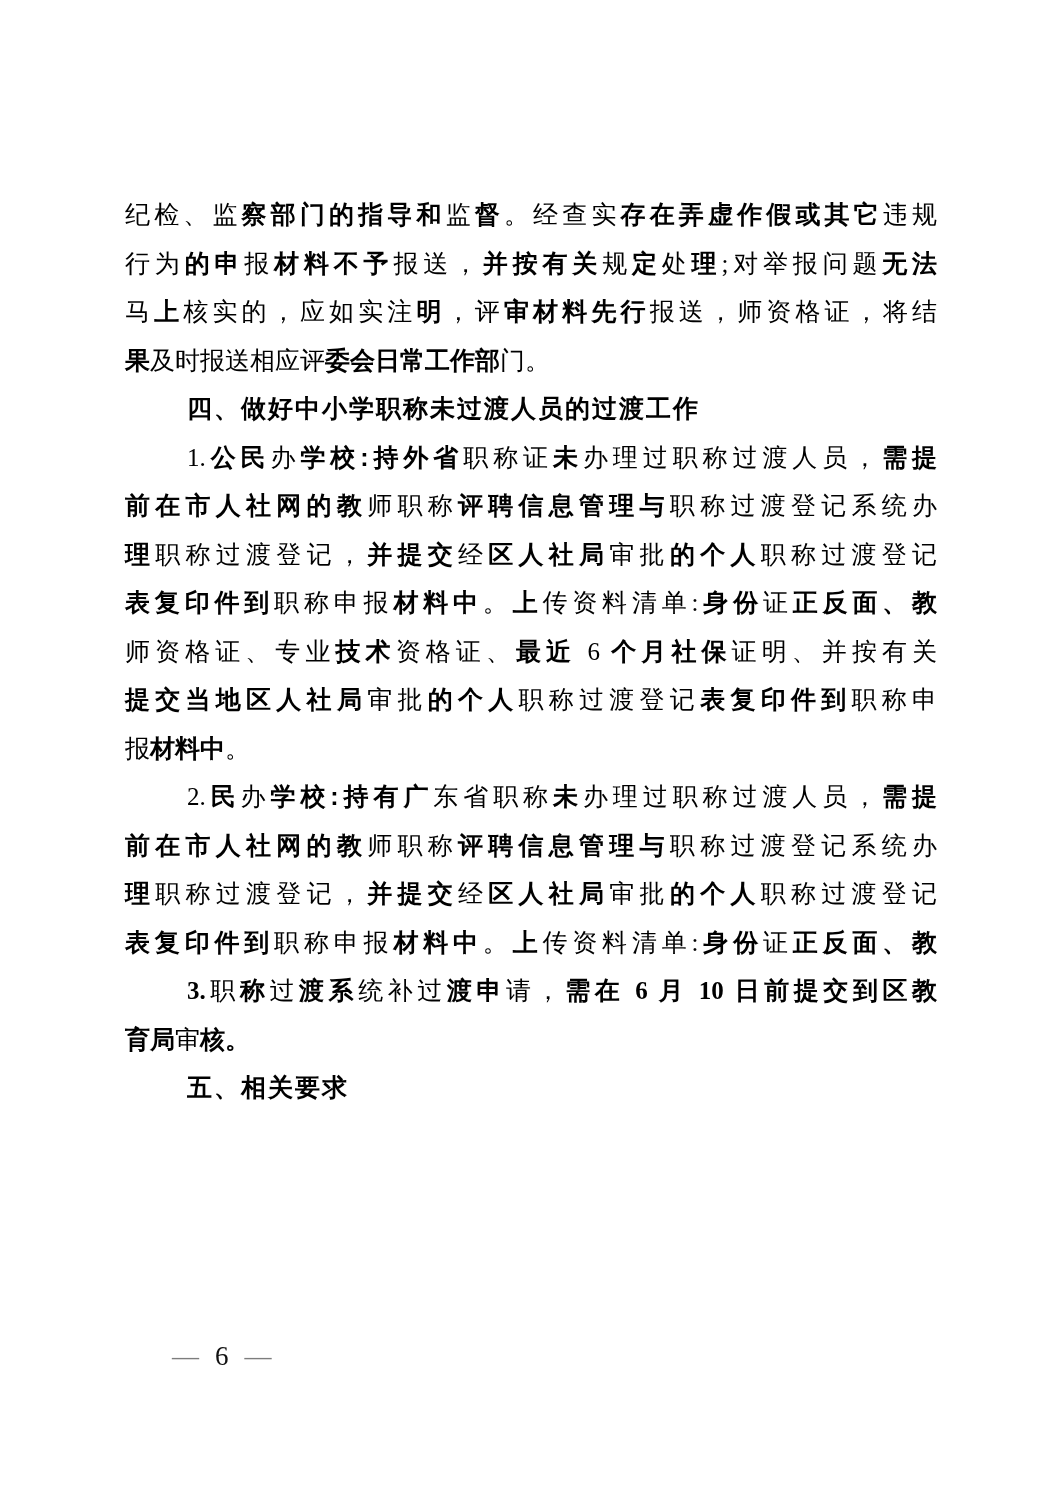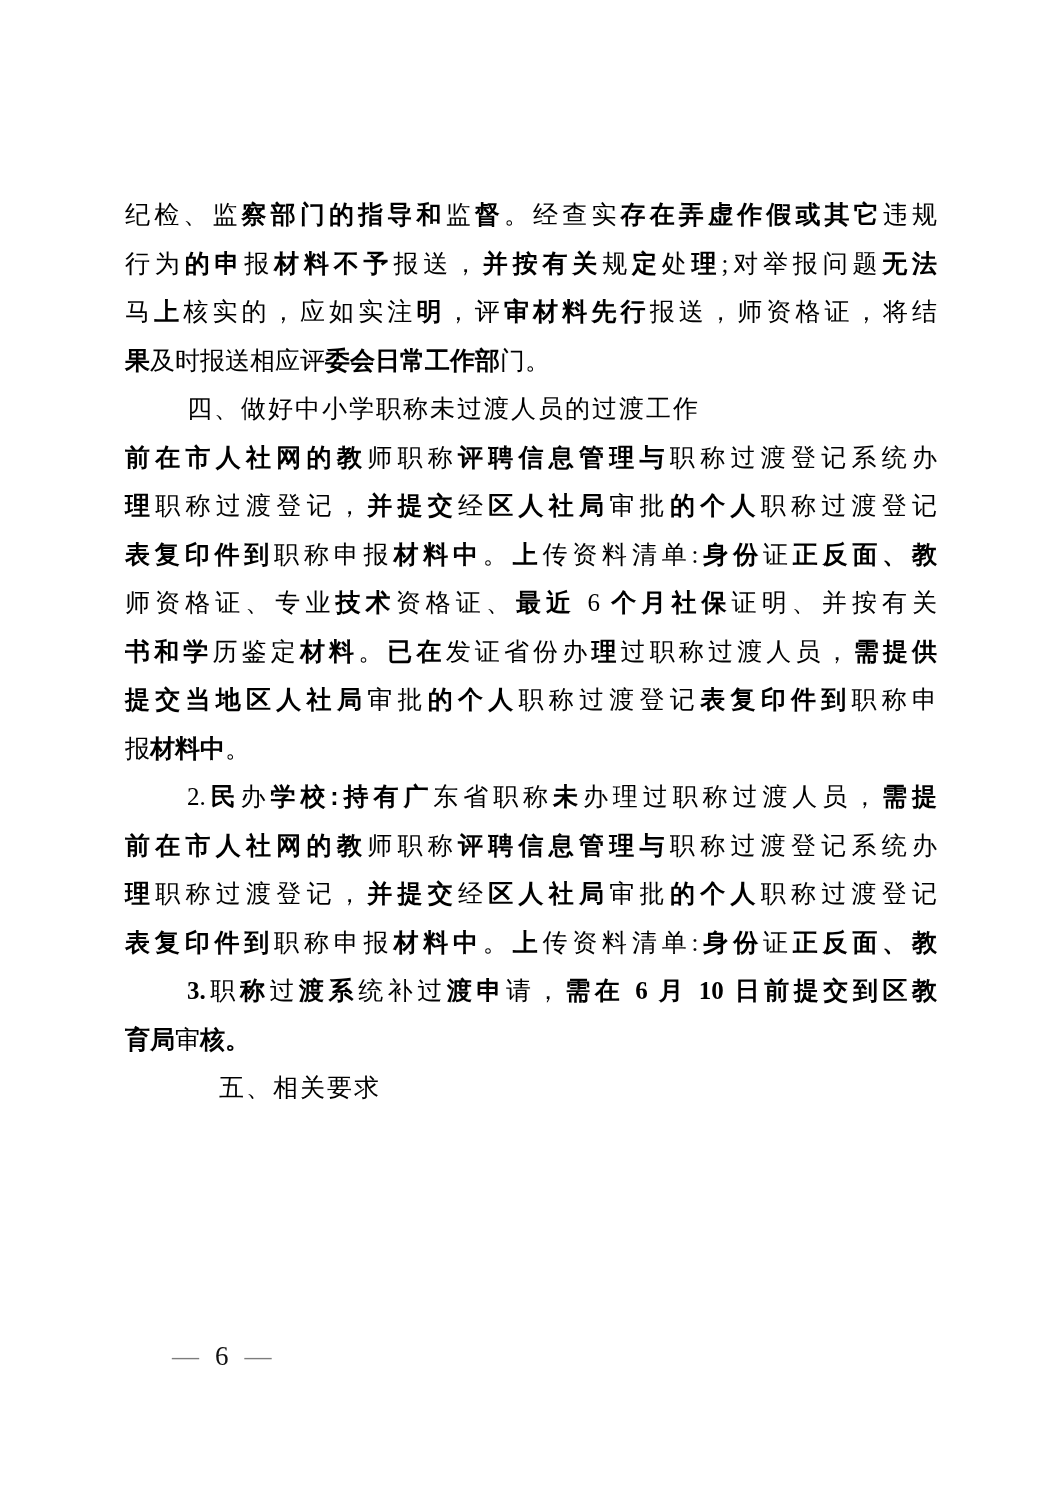--- a/index.html
+++ b/index.html
@@ -31,22 +31,22 @@
   }
   .line.no-just {
     text-align: left;
     text-align-last: left;
   }
   .line.indent { padding-left: 62px; }
   .seg-l { font-family: "Liberation Serif", serif; font-weight: normal; }
   .seg-b { font-family: "Liberation Sans", sans-serif; font-weight: bold; }
   .seg-n { font-family: "Liberation Serif", serif; font-weight: normal; }
   .seg-nb { font-family: "Liberation Serif", serif; font-weight: bold; }
-  .seg-h { font-family: "Liberation Sans", sans-serif; font-weight: 400; letter-spacing: 2px; text-align: right; }
-  .seg-hb { font-family: "Liberation Sans", sans-serif; font-weight: normal; letter-spacing: 2px; margin-left: 32px; }
+  .seg-h { font-family: "Liberation Sans", sans-serif; font-weight: 700; letter-spacing: 2px; text-align: right; }
+  .seg-hb { font-family: "Liberation Sans", sans-serif; font-weight: bold; letter-spacing: 2px; }
   .footer {
     position: absolute;
     left: 158px; top: 1338px;
     font-size: 27px;
     line-height: 36px;
     font-family: "Liberation Serif", serif;
     white-space: nowrap;
   }
   .footer .dash {
     color: #7d7d7d;
@@ -59,25 +59,25 @@
 <body>
 
 <div class="page">
 
   <div class="doc-body" id="doc-body">
       <div class="line"><span class="seg-l">纪检、监</span><span class="seg-b">察部门的指导和</span><span class="seg-l">监</span><span class="seg-b">督</span><span class="seg-l">。经查实</span><span class="seg-b">存在弄虚作假或其它</span><span class="seg-l">违规</span></div>
       <div class="line"><span class="seg-l">行为</span><span class="seg-b">的申</span><span class="seg-l">报</span><span class="seg-b">材料不予</span><span class="seg-l">报送，</span><span class="seg-b">并按有关</span><span class="seg-l">规</span><span class="seg-b">定</span><span class="seg-l">处</span><span class="seg-b">理</span><span class="seg-l">;对举报问题</span><span class="seg-b">无法</span></div>
       <div class="line"><span class="seg-l">马</span><span class="seg-b">上</span><span class="seg-l">核实的，应如实注</span><span class="seg-b">明</span><span class="seg-l">，评</span><span class="seg-b">审材料先行</span><span class="seg-l">报送，师资格证，将结</span></div>
       <div class="line no-just"><span class="seg-b">果</span><span class="seg-l">及时报送相应评</span><span class="seg-b">委会日常工作部</span><span class="seg-l">门。</span></div>
       <div class="line no-just indent"><span class="seg-h">四、做好中小学职称未过渡人员的过渡工作</span></div>
+      <div class="line indent"><span class="seg-n">1.</span><span class="seg-b">公民</span><span class="seg-l">办</span><span class="seg-b">学校:持外省</span><span class="seg-l">职称证</span><span class="seg-b">未</span><span class="seg-l">办理过职称过渡人员，</span><span class="seg-b">需提</span></div>
       <div class="line"><span class="seg-b">前在市人社网的教</span><span class="seg-l">师职称</span><span class="seg-b">评聘信息管理与</span><span class="seg-l">职称过渡登记系统办</span></div>
       <div class="line"><span class="seg-b">理</span><span class="seg-l">职称过渡登记，</span><span class="seg-b">并提交</span><span class="seg-l">经</span><span class="seg-b">区人社局</span><span class="seg-l">审批</span><span class="seg-b">的个人</span><span class="seg-l">职称过渡登记</span></div>
       <div class="line"><span class="seg-b">表复印件到</span><span class="seg-l">职称申报</span><span class="seg-b">材料中</span><span class="seg-l">。</span><span class="seg-b">上</span><span class="seg-l">传资料清单:</span><span class="seg-b">身份</span><span class="seg-l">证</span><span class="seg-b">正反面、教</span></div>
       <div class="line"><span class="seg-l">师资格证、专业</span><span class="seg-b">技术</span><span class="seg-l">资格证、</span><span class="seg-b">最近</span><span class="seg-n"> 6 </span><span class="seg-b">个月社保</span><span class="seg-l">证明、并按有关</span></div>
-      <div class="line"><span class="seg-b">书和学</span><span class="seg-l">历鉴定</span><span class="seg-b">材料</span><span class="seg-l">。</span><span class="seg-b">已在</span><span class="seg-l">发证省份办</span><span class="seg-b">理</span><span class="seg-l">过职称过渡人员，</span><span class="seg-b">需提供</span></div>
       <div class="line"><span class="seg-b">提交当地区人社局</span><span class="seg-l">审批</span><span class="seg-b">的个人</span><span class="seg-l">职称过渡登记</span><span class="seg-b">表复印件到</span><span class="seg-l">职称申</span></div>
       <div class="line no-just"><span class="seg-l">报</span><span class="seg-b">材料中</span><span class="seg-l">。</span></div>
       <div class="line indent"><span class="seg-n">2.</span><span class="seg-b">民</span><span class="seg-l">办</span><span class="seg-b">学校:持有广</span><span class="seg-l">东省职称</span><span class="seg-b">未</span><span class="seg-l">办理过职称过渡人员，</span><span class="seg-b">需提</span></div>
       <div class="line"><span class="seg-b">前在市人社网的教</span><span class="seg-l">师职称</span><span class="seg-b">评聘信息管理与</span><span class="seg-l">职称过渡登记系统办</span></div>
       <div class="line"><span class="seg-b">理</span><span class="seg-l">职称过渡登记，</span><span class="seg-b">并提交</span><span class="seg-l">经</span><span class="seg-b">区人社局</span><span class="seg-l">审批</span><span class="seg-b">的个人</span><span class="seg-l">职称过渡登记</span></div>
       <div class="line"><span class="seg-b">表复印件到</span><span class="seg-l">职称申报</span><span class="seg-b">材料中</span><span class="seg-l">。</span><span class="seg-b">上</span><span class="seg-l">传资料清单:</span><span class="seg-b">身份</span><span class="seg-l">证</span><span class="seg-b">正反面、教</span></div>
       <div class="line indent"><span class="seg-nb">3.</span><span class="seg-l">职</span><span class="seg-b">称</span><span class="seg-l">过</span><span class="seg-b">渡系</span><span class="seg-l">统补过</span><span class="seg-b">渡申</span><span class="seg-l">请，</span><span class="seg-b">需在</span><span class="seg-nb"> 6 </span><span class="seg-b">月</span><span class="seg-nb"> 10 </span><span class="seg-b">日前提交到区教</span></div>
       <div class="line no-just"><span class="seg-b">育局</span><span class="seg-l">审</span><span class="seg-b">核。</span></div>
       <div class="line no-just indent"><span class="seg-hb">五、相关要求</span></div>
     </div>

